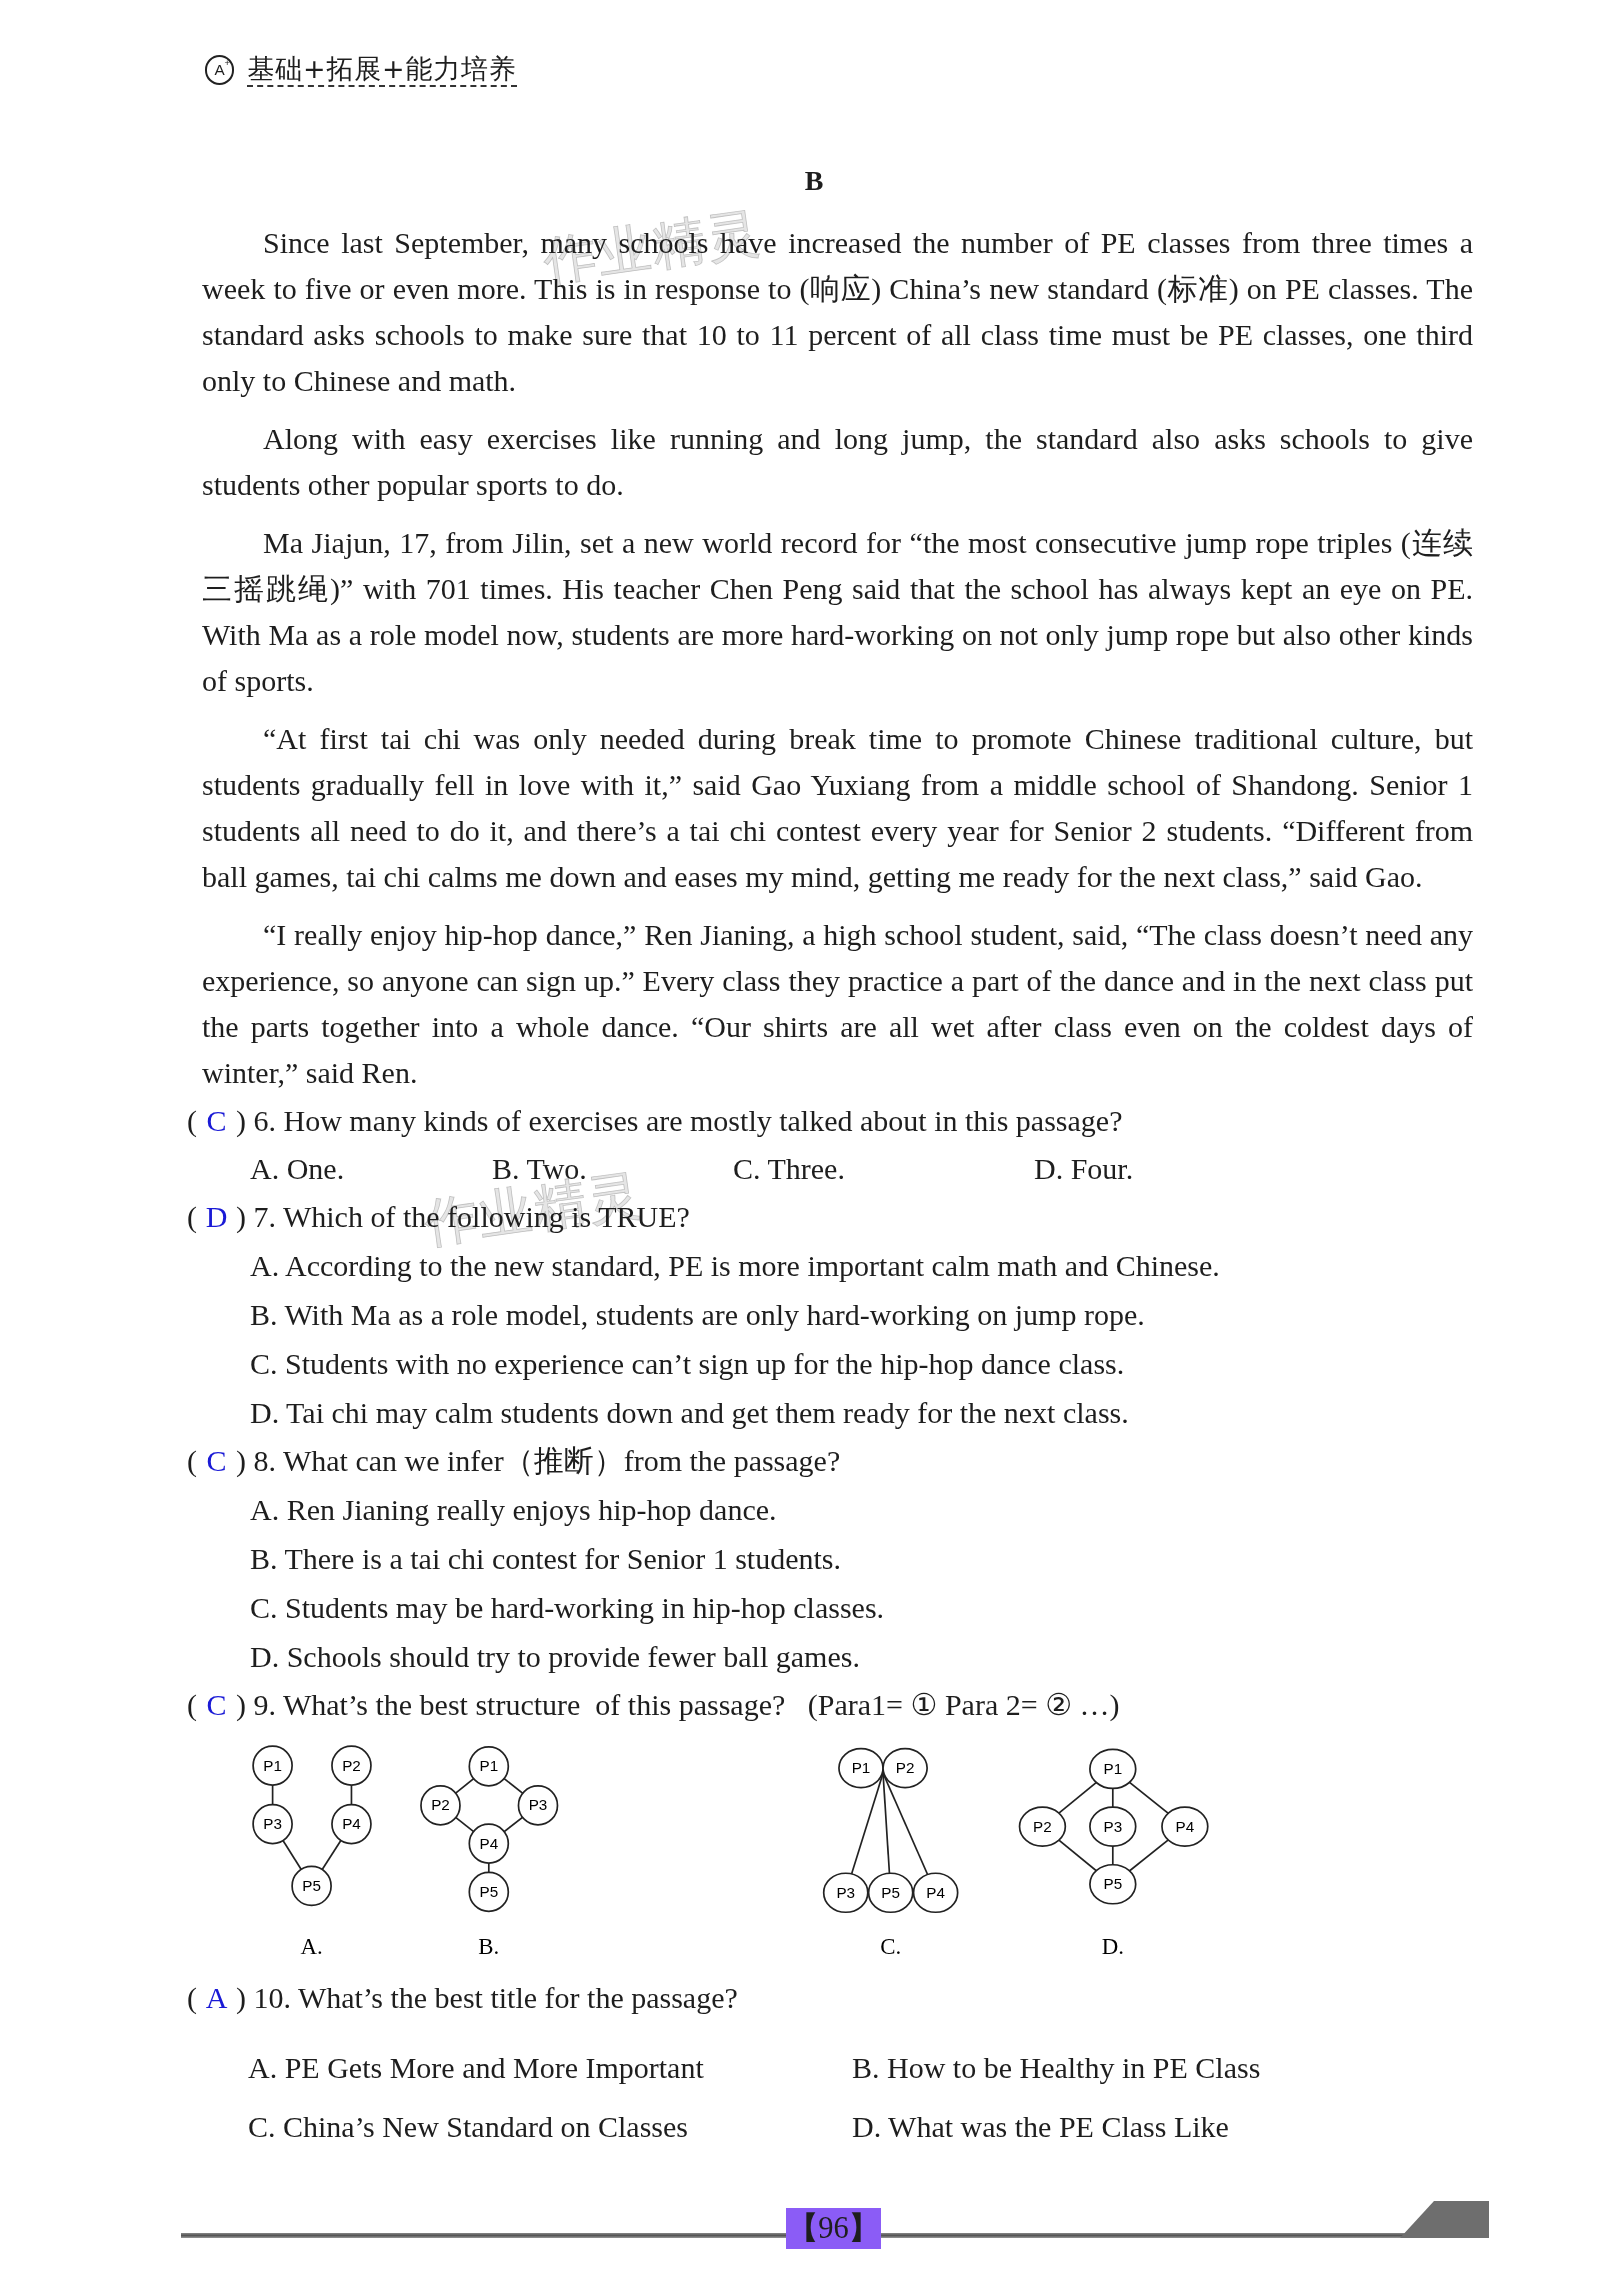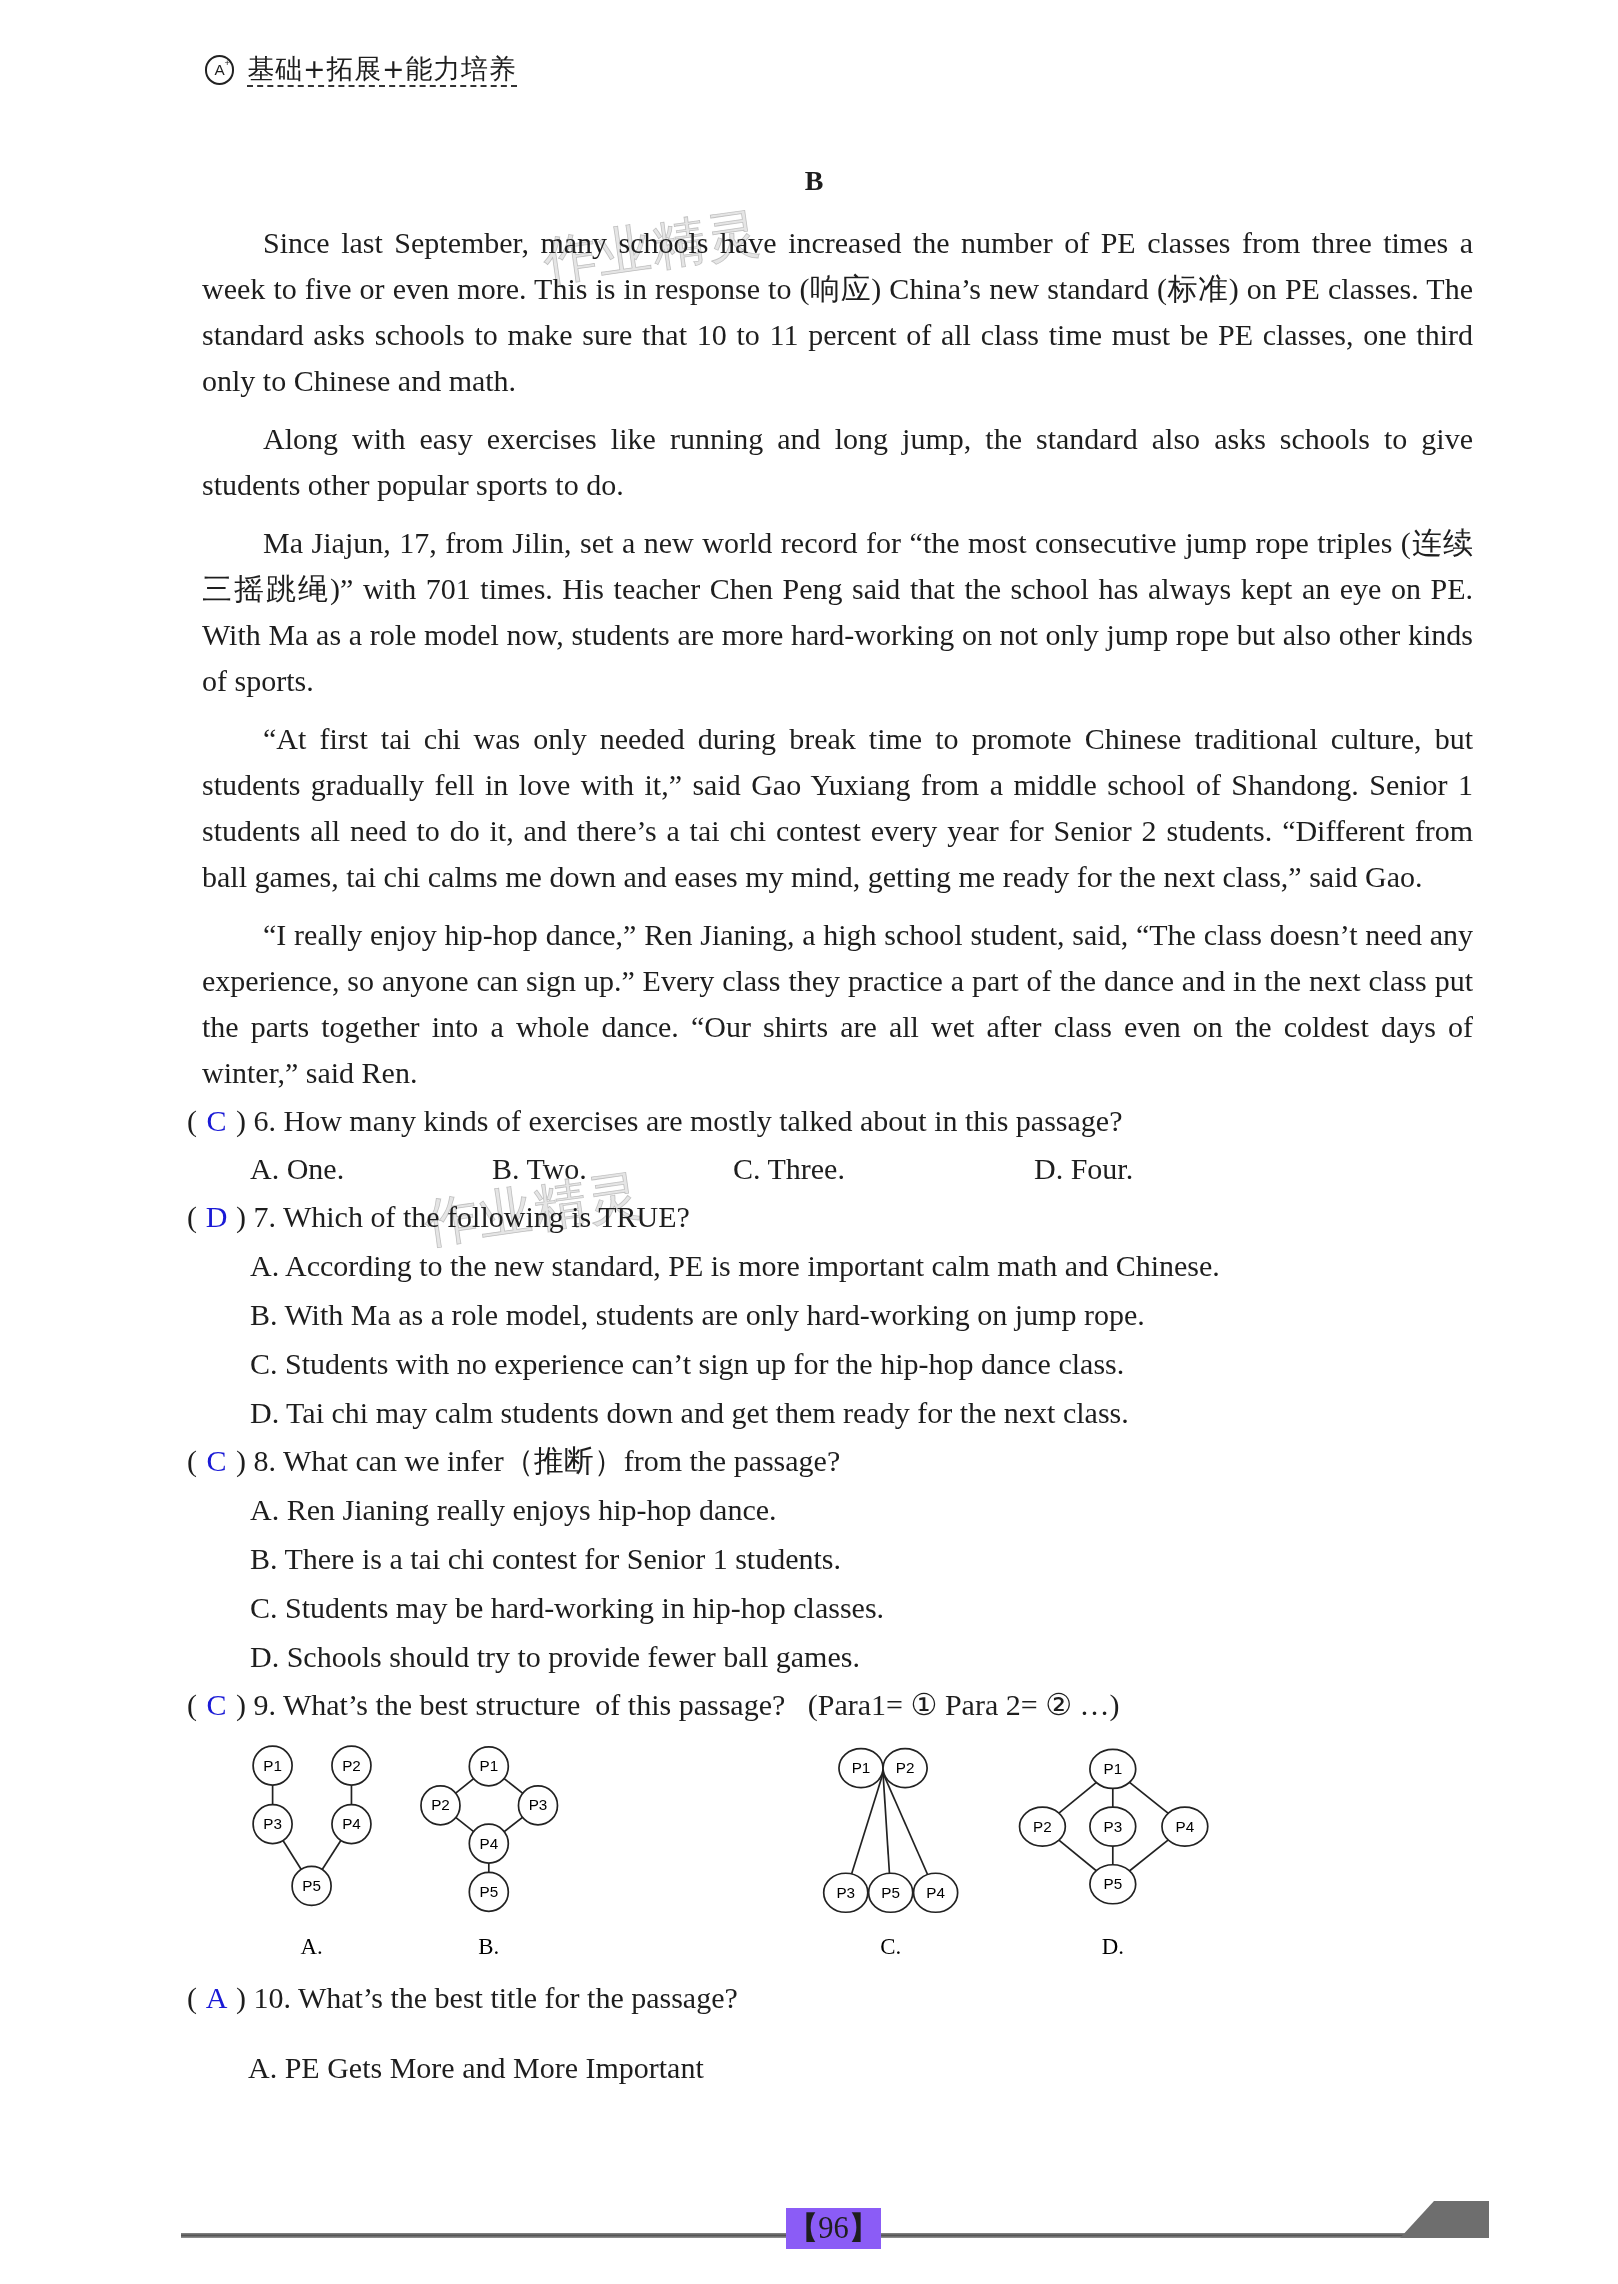--- a/index.html
+++ b/index.html
@@ -169,20 +169,25 @@
     </svg>
 </div>
 
 <div class="q10">
   <span class="paren">(</span><span class="ans">A</span><span class="paren">)</span>
   <span>10. What’s the best title for the passage?</span>
 </div>
 <div class="titles">
   <div class="row">
     <span>A. PE Gets More and More Important</span>
+    <span>B. How to be Healthy in PE Class</span>
+  </div>
+  <div class="row">
+    <span>C. China’s New Standard on Classes</span>
+    <span>D. What was the PE Class Like</span>
   </div>
 </div>
 
 <div class="footer">
   <div class="rule"></div>
   <div class="tab"></div>
   <div class="pagenum"><b>【</b><span>96</span><b>】</b></div>
 </div>
 
 

